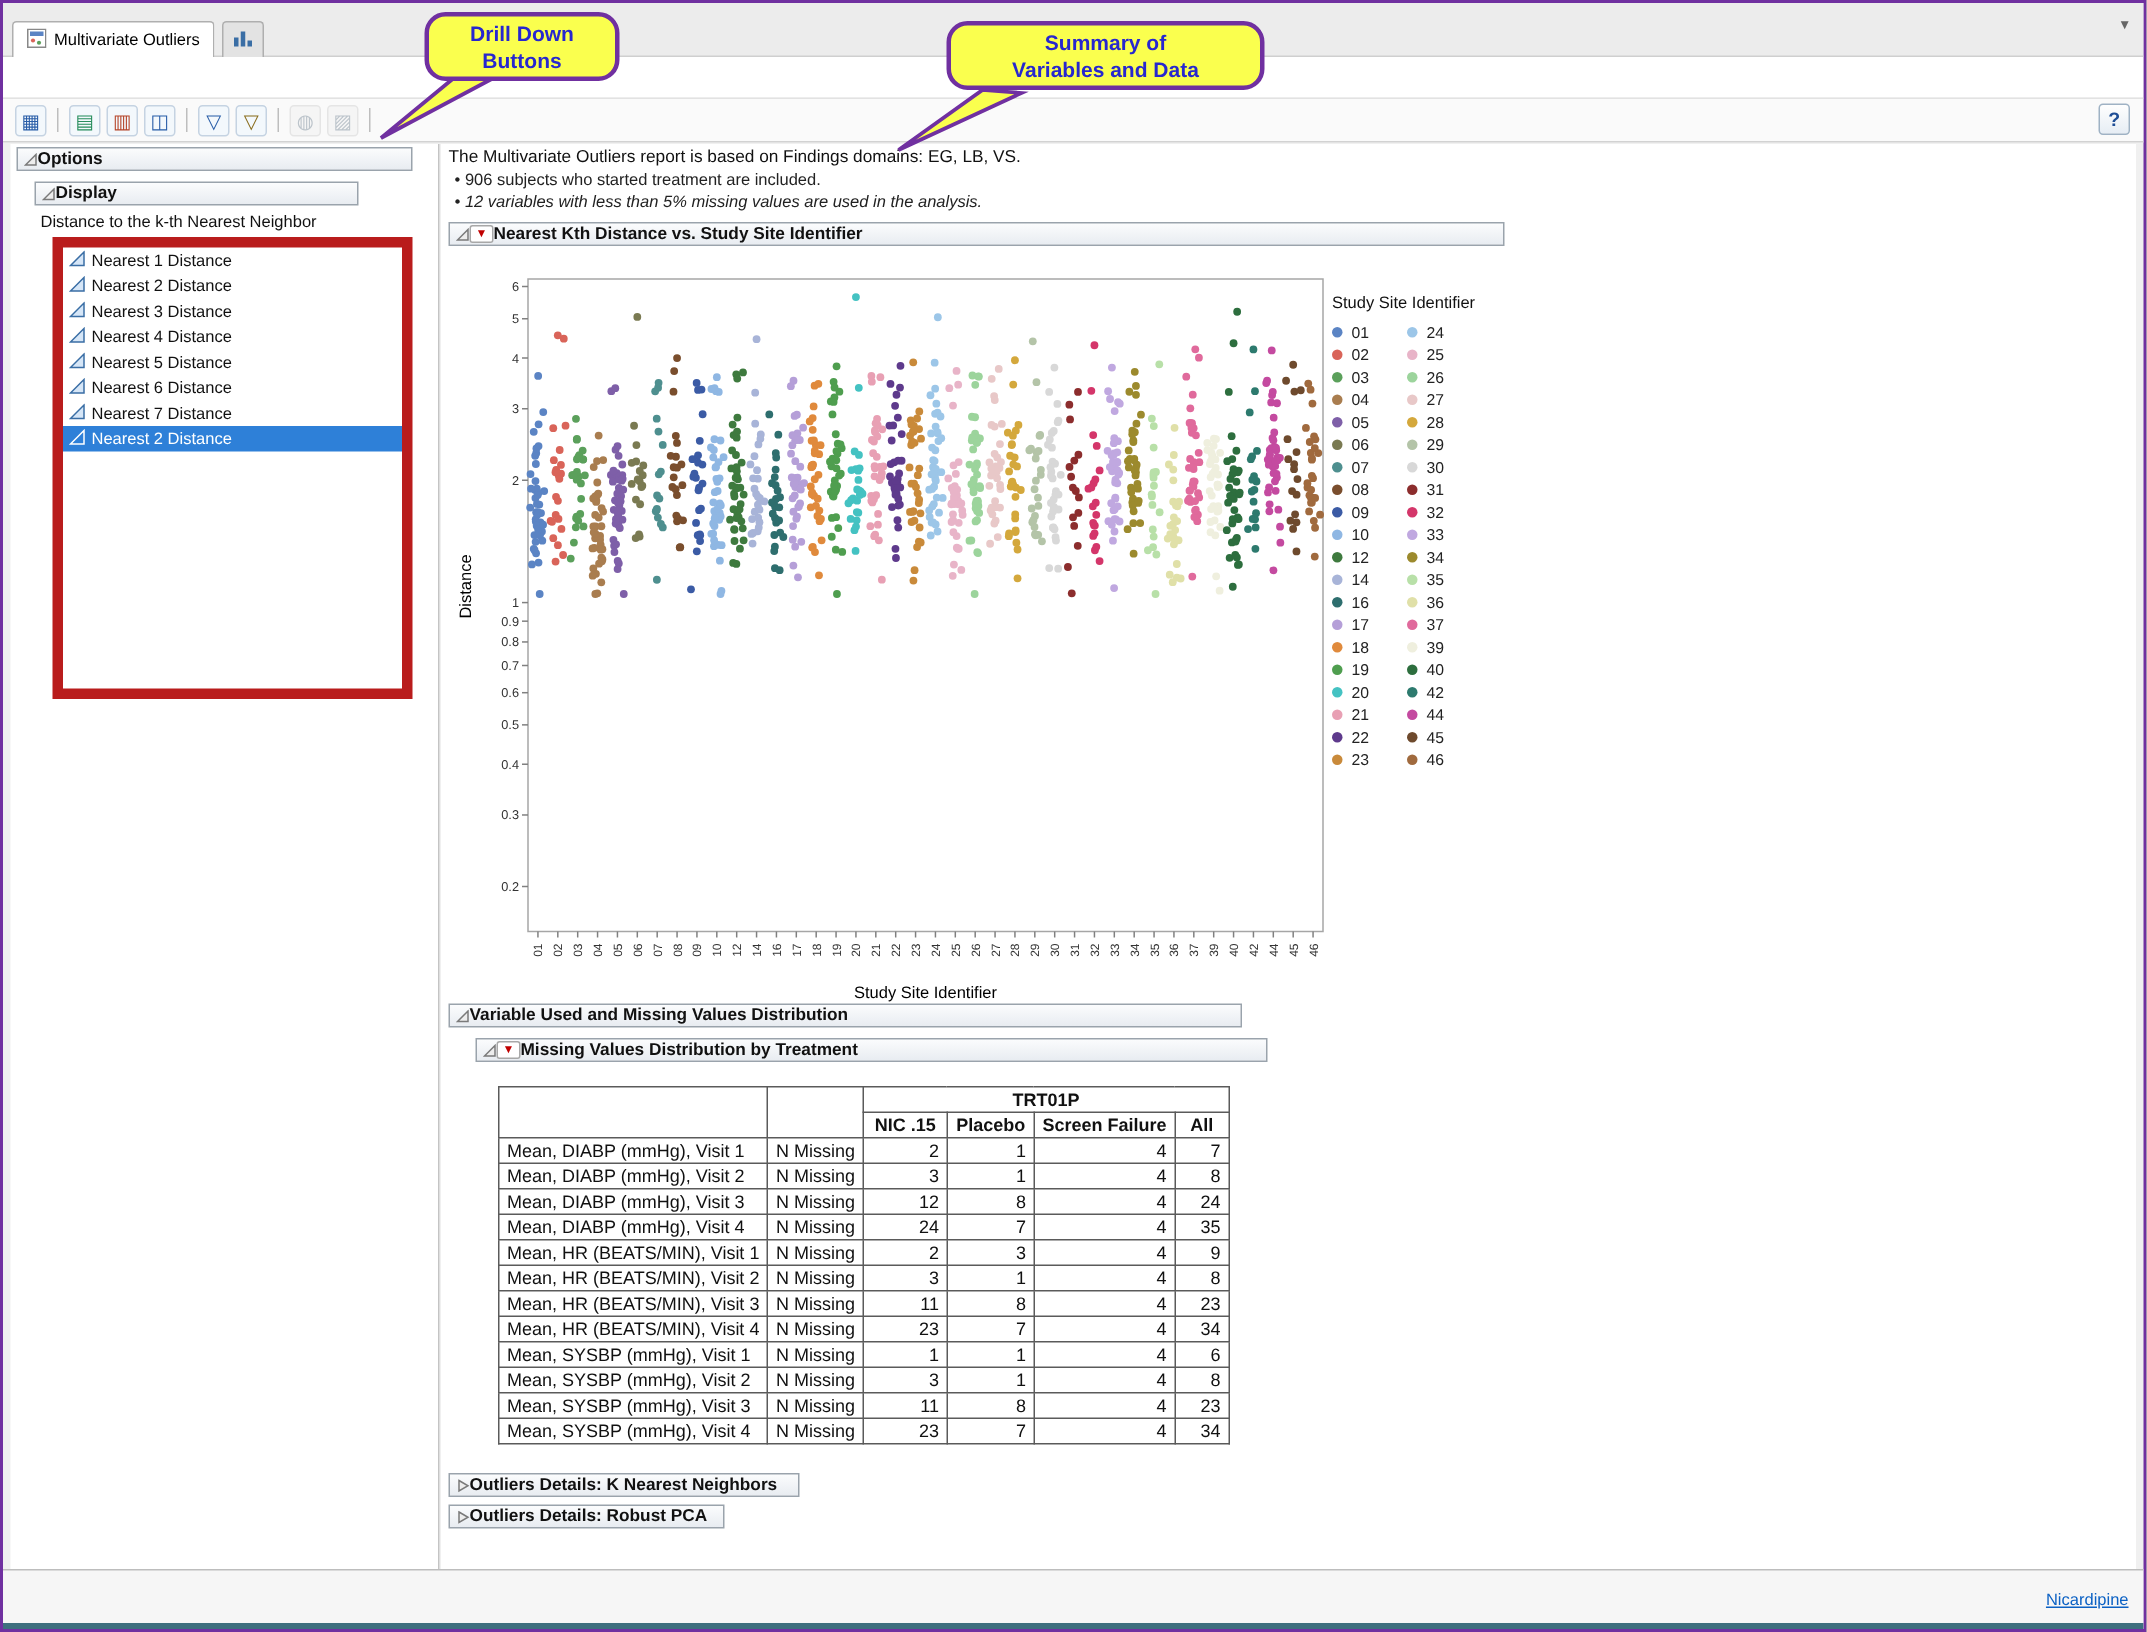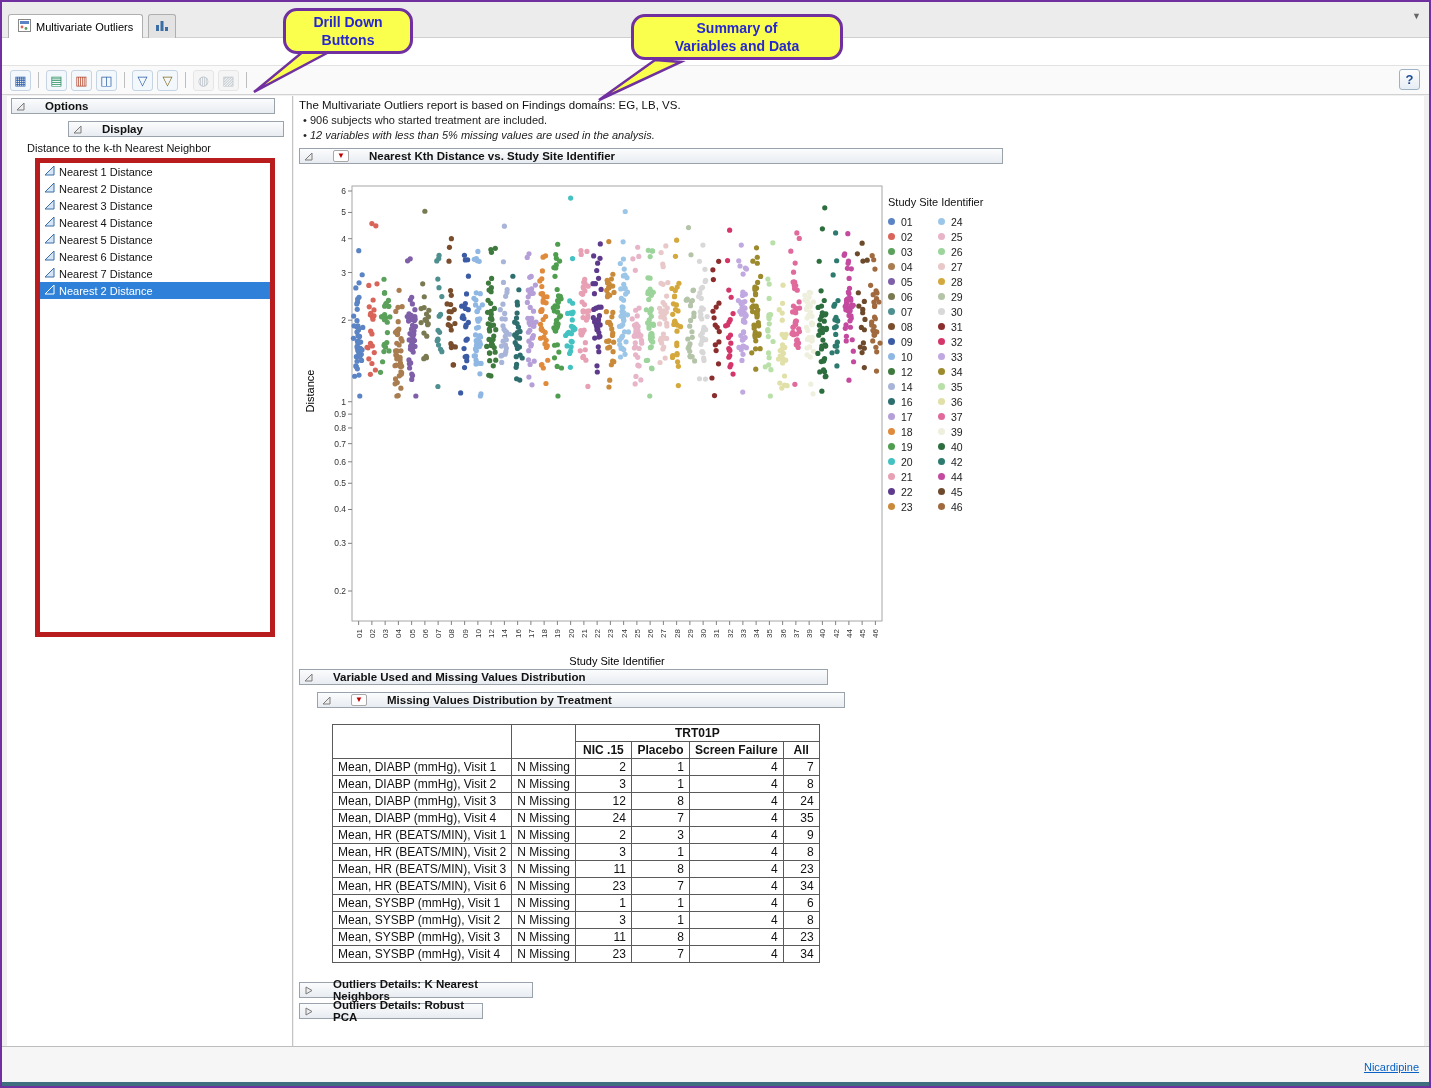--- a/index.html
+++ b/index.html
@@ -27,28 +27,28 @@
   .tb-btn.disabled { opacity:.55; border-color:#D5D5D5; background:#F2F2F2; }
   .tb-sep { width:1px; height:16px; background:#BEBEBE; margin:0 3px; }
   .help-btn { position:absolute; right:9px; top:67px; width:21px; height:21px; border:1px solid #9FB2C4; border-radius:3px;
               background:linear-gradient(#FEFEFE,#E6EDF4); color:#1F4E96; font-weight:bold; font-size:13px;
               display:flex; align-items:center; justify-content:center; }
   
   .left-panel { position:absolute; left:5px; top:94px; width:286px; bottom:28px; background:#FFFFFF; border-right:1px solid #C4C4C4; }
   .main-panel { position:absolute; left:292px; top:94px; right:5px; bottom:28px; background:#FFFFFF; overflow:hidden; }
   
   .outline-box { position:absolute; height:16px; border:1px solid #9AA3AC; background:linear-gradient(#FBFCFD,#E8ECF1);
-                 display:flex; align-items:center; gap:20px; padding:0 4px; font-size:11.5px; font-weight:bold; color:#111; }
+                 display:flex; align-items:center; gap:0; padding:0 4px; font-size:11.5px; font-weight:bold; color:#111; }
   .tri { display:inline-flex; }
   .red-menu { width:16px; height:12px; border:1px solid #A8A8A8; background:#FFFFFF; border-radius:2px;
               display:inline-flex; align-items:center; justify-content:center; }
   .red-menu span { color:#C00000; font-size:8px; line-height:1; }
   
   .knn-label { position:absolute; left:20px; top:46px; font-size:11px; color:#111; }
-  .listbox { position:absolute; left:28px; top:62px; width:240px; height:479px; background:#FFFFFF; border:5px solid #b91c1c; overflow:hidden; }
+  .listbox { position:absolute; left:28px; top:62px; width:240px; height:308px; background:#FFFFFF; border:7px solid #b91c1c; overflow:hidden; }
   .list-item { height:17px; display:flex; align-items:center; gap:4px; padding-left:4px; font-size:11px; color:#111; }
   .list-item.selected { background:#2E80D8; color:#FFFFFF; }
   
   .summary-line1 { position:absolute; left:5px; top:3px; font-size:11.5px; color:#111; }
   .summary-bullet { position:absolute; left:9px; font-size:11px; color:#222; }
   .summary-bullet::before { content:"•  "; }
   
   .plot-svg { position:absolute; left:8px; top:75px; }
   .plot-svg text { font-family:"Liberation Sans", sans-serif; }
   .legend { position:absolute; left:594px; top:100px; }
@@ -140,21 +140,21 @@
 
   <div class="left-panel">
     <div class="outline-box" style="left:4px; top:2px; width:264px;">
       <span class="tri">
           <svg width="9" height="9">
             <path d="M8 1 L8 8 L1 8 Z" fill="#EDEDED" stroke="#7A7A7A"></path>
           </svg>
         </span>
       <span>Options</span>
     </div>
-    <div class="outline-box" style="left:16px; top:25px; width:216px;margin-left:45px;">
+    <div class="outline-box" style="left:16px; top:25px; width:216px;">
       <span class="tri">
           <svg width="9" height="9">
             <path d="M8 1 L8 8 L1 8 Z" fill="#EDEDED" stroke="#7A7A7A"></path>
           </svg>
         </span>
       <span>Display</span>
     </div>
     <div class="knn-label">Distance to the k-th Nearest Neighbor</div>
     <div class="listbox">
         <div class="list-item">
@@ -1857,21 +1857,21 @@
           </tr>
           <tr>
             <td class="lbl">Mean, HR (BEATS/MIN), Visit 3</td>
             <td class="lbl">N Missing</td>
             <td class="num">11</td>
             <td class="num">8</td>
             <td class="num">4</td>
             <td class="num">23</td>
           </tr>
           <tr>
-            <td class="lbl">Mean, HR (BEATS/MIN), Visit 6</td>
+            <td class="lbl">Mean, HR (BEATS/MIN), Visit 4</td>
             <td class="lbl">N Missing</td>
             <td class="num">23</td>
             <td class="num">7</td>
             <td class="num">4</td>
             <td class="num">34</td>
           </tr>
           <tr>
             <td class="lbl">Mean, SYSBP (mmHg), Visit 1</td>
             <td class="lbl">N Missing</td>
             <td class="num">1</td>

